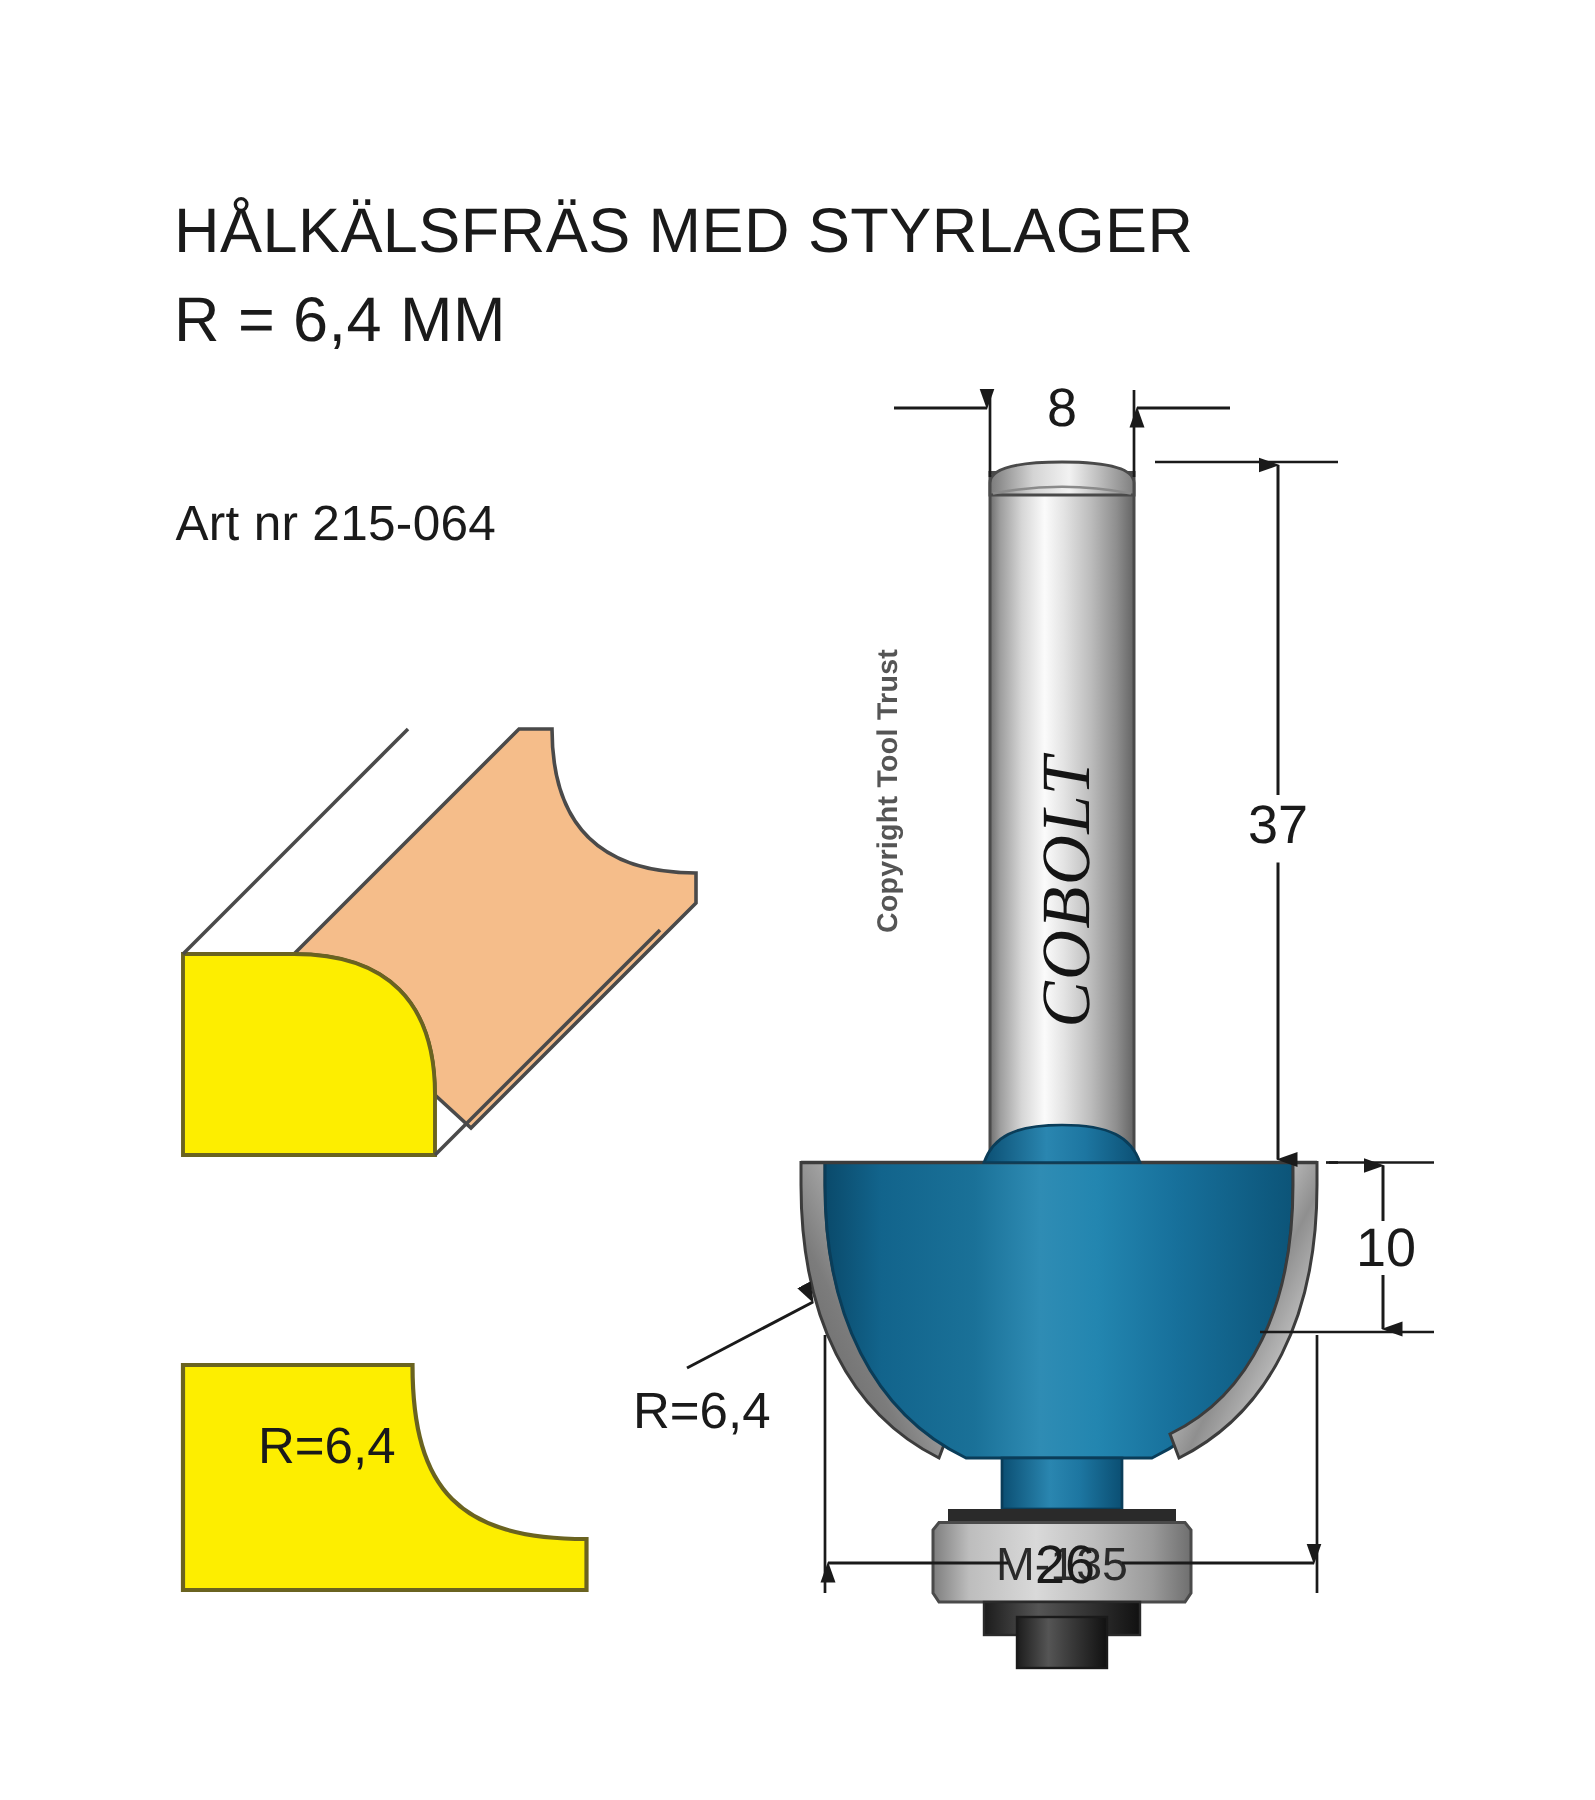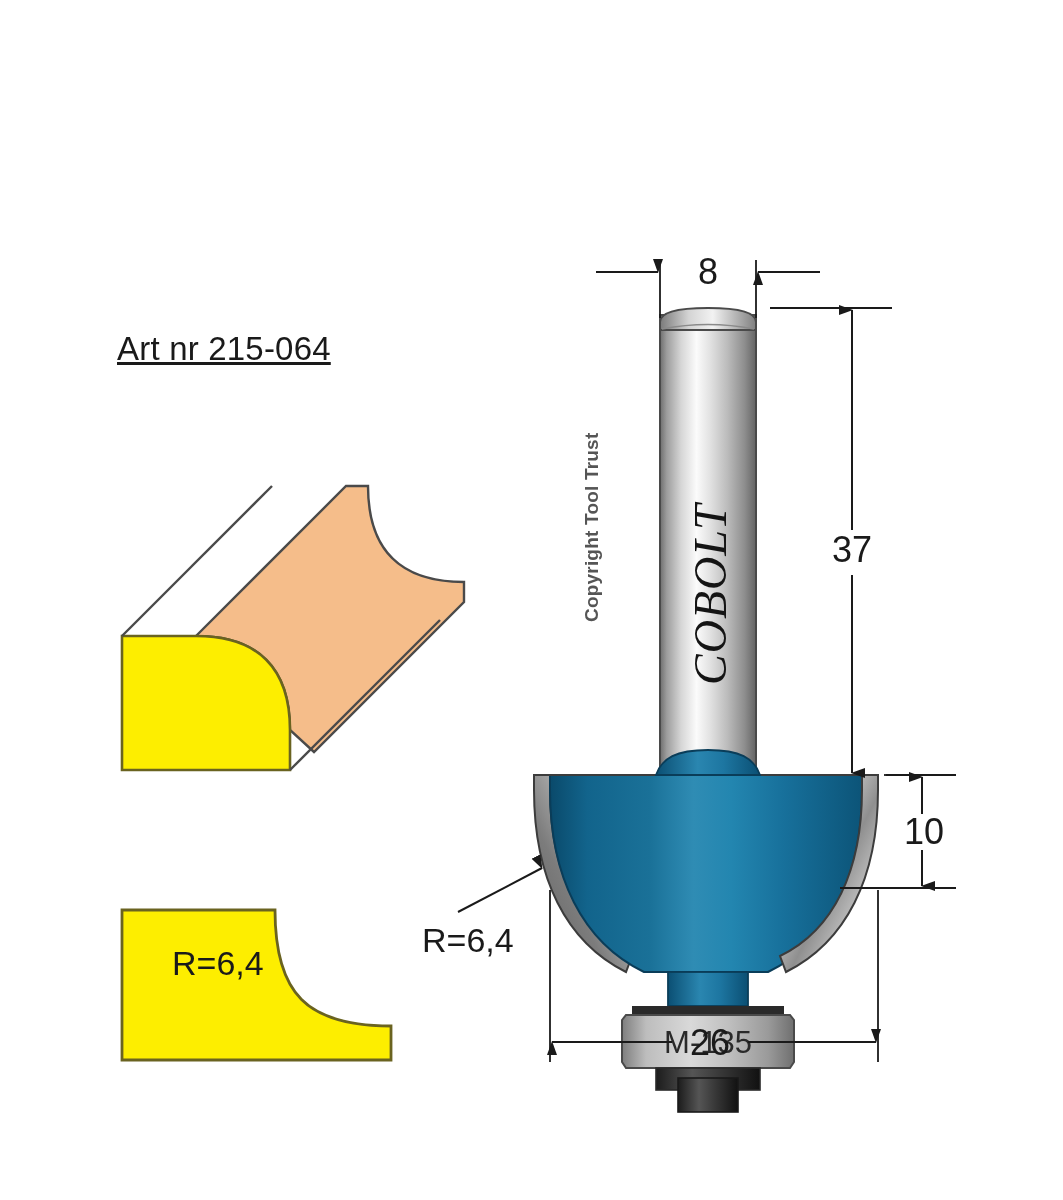--- a/index.html
+++ b/index.html
@@ -36,21 +36,20 @@
     color: #1a1a1a;
   }
   .artnr {
     position: absolute;
     left: 117px;
     top: 330px;
     font-size: 33px;
     letter-spacing: 0.2px;
     white-space: nowrap;
     color: #1a1a1a;
-    text-decoration: underline;
   }
 
   
   .canvas {
     position: absolute;
     overflow: visible;
   }
   #iso-view   { left: 100px; top: 440px;  width: 400px; height: 360px; }
   #profile-view { left: 100px; top: 890px; width: 320px; height: 190px; }
   #bit-view   { left: 400px; top: 230px;  width: 663px; height: 860px; }
@@ -90,20 +89,24 @@
     font-family: "Liberation Sans", sans-serif;
     font-size: 34px;
     fill: #1a1a1a;
   }
 </style>
 </head>
 <body>
 
 <div id="sheet">
 
+  <div class="title-block">
+    <div class="title-line">HÅLKÄLSFRÄS MED STYRLAGER</div>
+    <div class="title-line">R = 6,4 MM</div>
+  </div>
 
   <div class="artnr">Art nr 215-064</div>
 
   <div class="canvas" id="iso-view">
     <svg width="400" height="360" viewBox="0 0 400 360">
       <defs>
         <clipPath id="cutClip">
           <path d="M 96,196 L 246,46 L 340,46 L 340,140 L 190,290 Z"></path>
         </clipPath>
       </defs>

